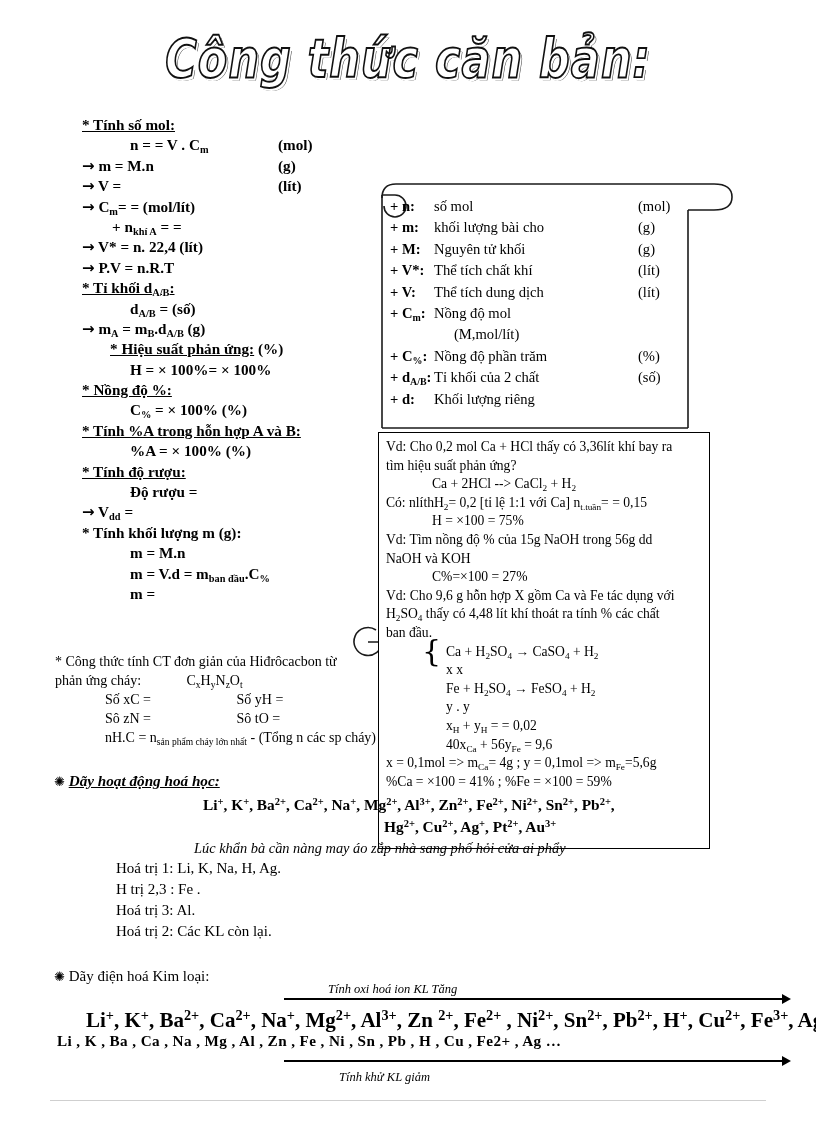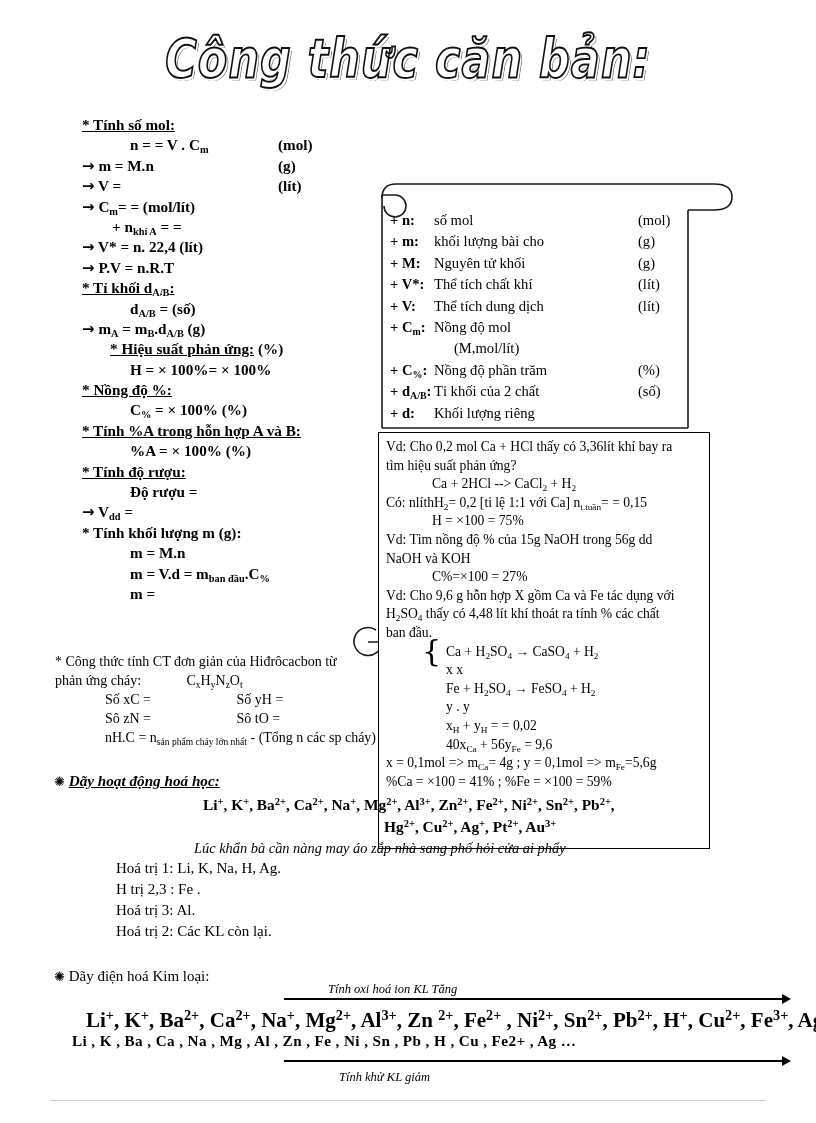--- a/index.html
+++ b/index.html
@@ -52,21 +52,21 @@
   #hydrocarbon .r { white-space:nowrap; height:19px; }
   #hydrocarbon .ind { padding-left:50px; }
   #hydrocarbon .col2 { display:inline-block; min-width:128px; }
 
   
   #legend-scroll {
     position:absolute; left:370px; top:176px; width:366px; height:258px;
   }
   #legend-scroll .scroll-svg { position:absolute; left:0; top:0; }
   #legend-body {
-    position:absolute; left:20px; top:34px; width:330px;
+    position:absolute; left:20px; top:20px; width:330px;
     font-size:14.6px; line-height:21.4px;
   }
   .legend-row { height:21.4px; white-space:nowrap; position:relative; }
   .legend-sym { display:inline-block; width:44px; font-weight:bold; }
   .legend-desc { display:inline-block; }
   .legend-unit { position:absolute; left:248px; }
   .legend-cont { padding-left:64px; }
 
   
   #examples-box {
@@ -94,21 +94,21 @@
 
   #valence { position:absolute; left:82px; top:858px; font-size:15px; line-height:21px; }
   #valence .hd { font-weight:bold; }
   #valence .r { padding-left:34px; white-space:nowrap; }
 
   #echem { position:absolute; left:54px; top:968px; width:760px; font-size:15px; }
   #echem .hd { white-space:nowrap; }
   #echem-top-label { position:absolute; left:274px; top:14px; font-style:italic; font-size:12.5px; white-space:nowrap; }
   #echem-bot-label { position:absolute; left:285px; top:102px; font-style:italic; font-size:12.5px; white-space:nowrap; }
   #echem-row-ion { position:absolute; left:32px; top:40px; font-weight:bold; font-size:21px; white-space:nowrap; }
-  #echem-row-metal { position:absolute; left:18px; top:64px; font-weight:bold; font-size:15.2px; white-space:nowrap; letter-spacing:0.4px; }
+  #echem-row-metal { position:absolute; left:3px; top:64px; font-weight:bold; font-size:15.2px; white-space:nowrap; letter-spacing:0.4px; }
   .arrow-line { position:absolute; height:2px; background:#000; }
   .arrow-head {
     position:absolute; width:0; height:0;
     border-top:5px solid transparent; border-bottom:5px solid transparent;
     border-left:9px solid #000;
   }
 
   #footer-rule { position:absolute; left:50px; top:1100px; width:716px; height:1px; background:#cfcfcf; }
 </style>
 </head>

